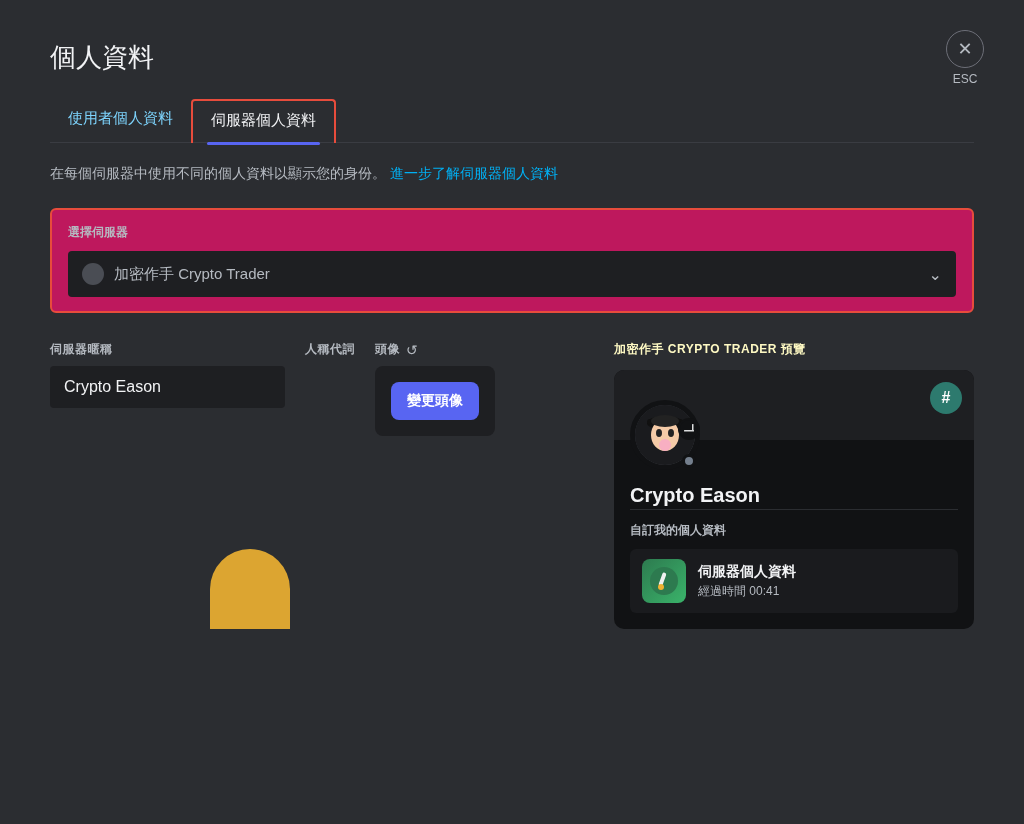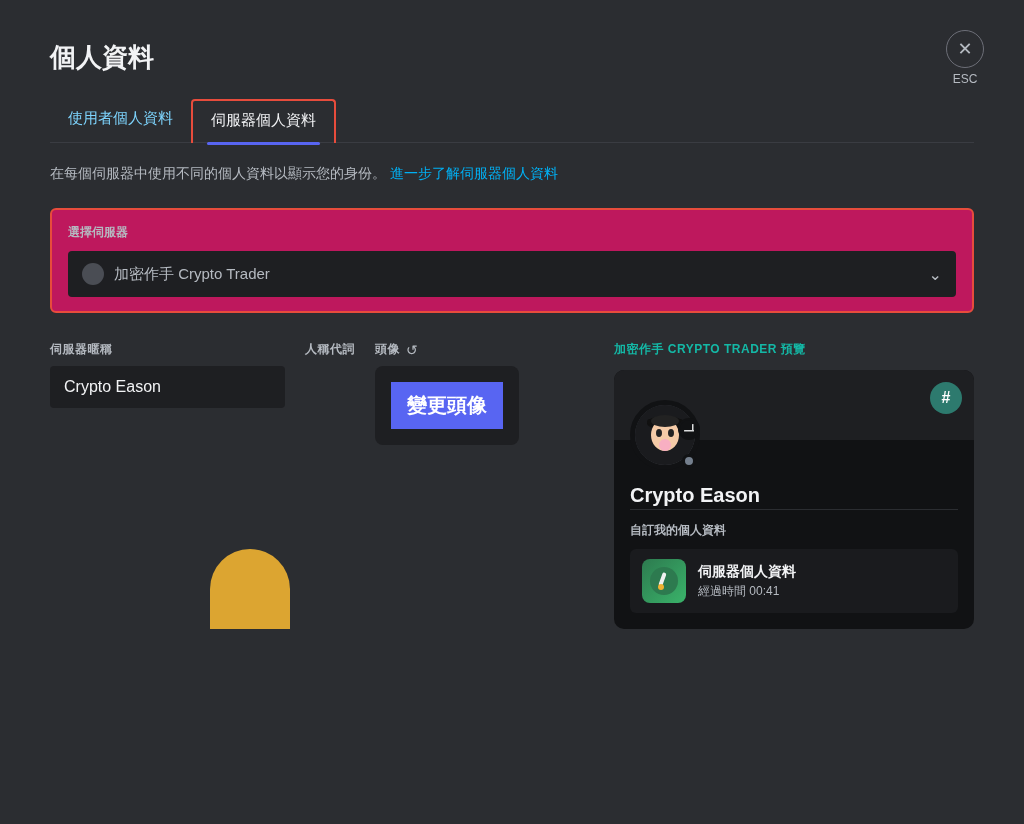--- a/index.html
+++ b/index.html
@@ -43,21 +43,21 @@
       font-size: 18px;
     }
 
     .esc-label {
       font-size: 12px;
       color: #b5bac1;
     }
 
     .page-title {
       font-size: 26px;
-      font-weight: 700;
+      font-weight: 400;
       color: #f2f3f5;
       margin-bottom: 24px;
     }
 
     .tabs {
       display: flex;
       gap: 0;
       margin-bottom: 20px;
       border-bottom: 1px solid #3a3c42;
     }
@@ -229,32 +229,32 @@
       padding: 16px;
       display: flex;
       align-items: center;
       gap: 16px;
     }
 
     .change-avatar-btn {
       background: #5865f2;
       color: #fff;
       border: none;
-      border-radius: 0;
+      border-radius: 8px;
       padding: 10px 16px;
-      font-size: 20px;
+      font-size: 14px;
       font-weight: 600;
       cursor: pointer;
     }
 
     
     .preview-label {
       font-size: 12px;
       font-weight: 700;
-      color: #14b8a6;
+      color: #fef9c3;
       text-transform: uppercase;
       letter-spacing: 0.5px;
       margin-bottom: 12px;
     }
 
     .preview-card {
       background: #111214;
       border-radius: 10px;
       overflow: hidden;
       position: relative;

